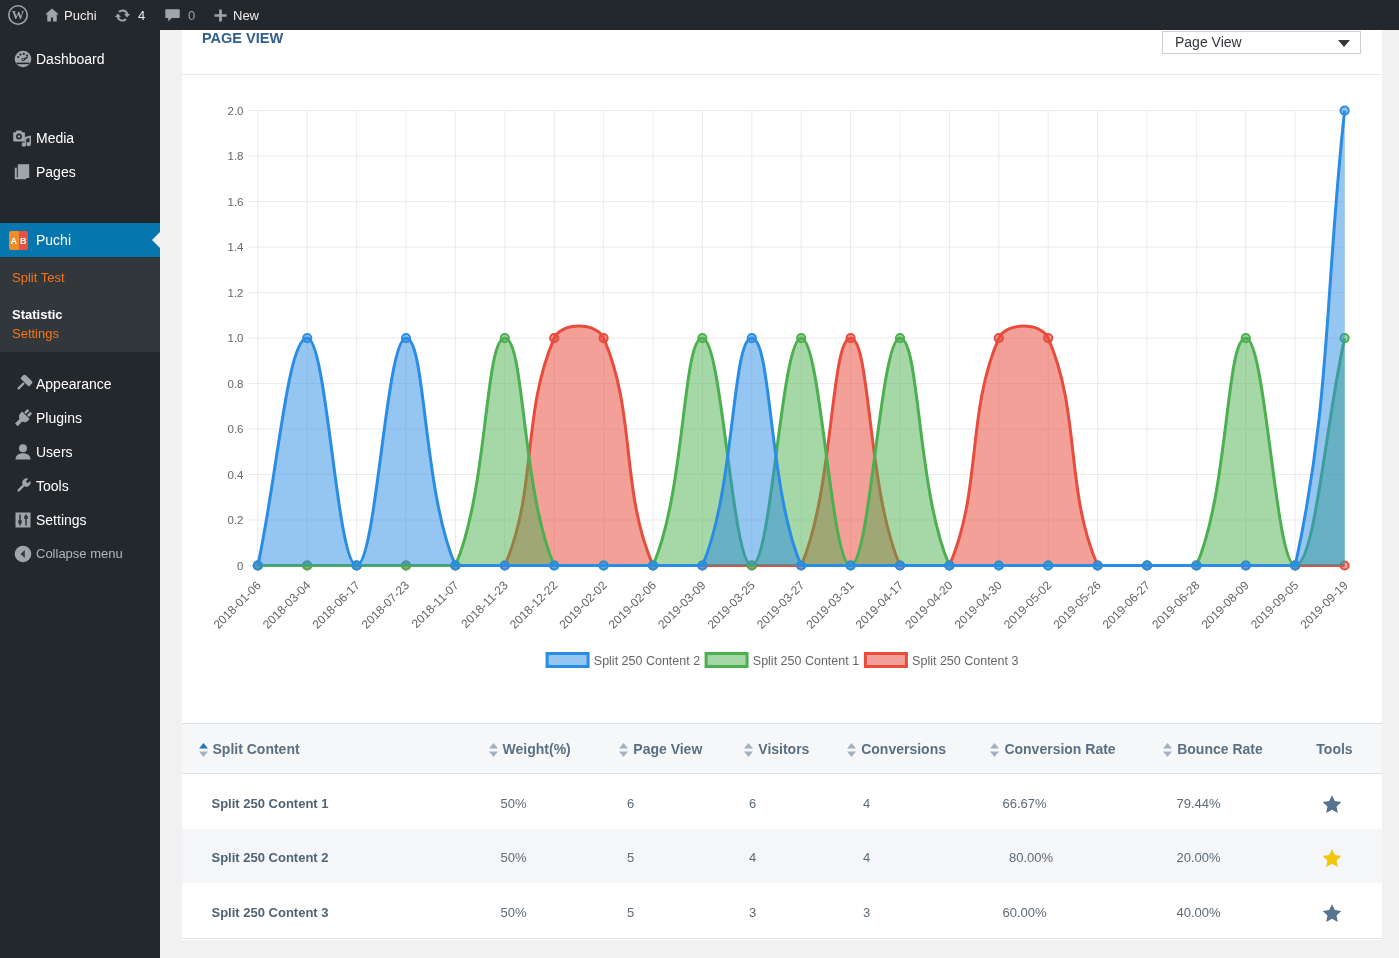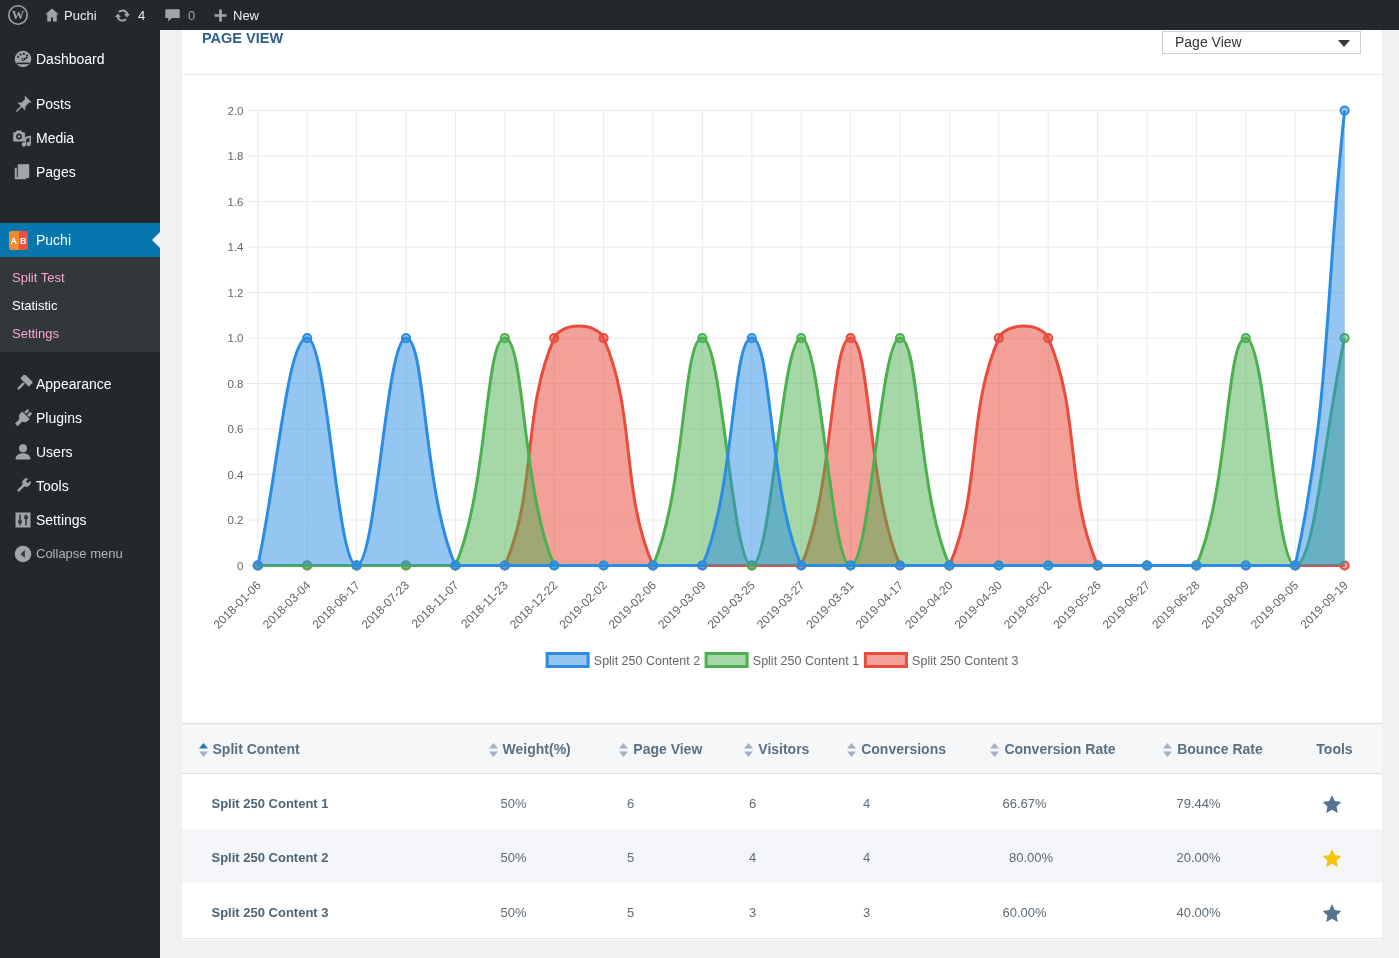--- a/index.html
+++ b/index.html
@@ -3,21 +3,21 @@
 <style>
 html{background:#f1f1f1}
 body{margin:0;width:1399px;height:958px;background:#f1f1f1;font-family:"Liberation Sans",sans-serif;overflow:hidden;position:relative}
 .bar{position:absolute;left:0;top:0;width:1399px;height:30px;background:#23282d;z-index:9}
 .bi{position:absolute;top:0;height:30px;display:flex;align-items:center;color:#eee;font-size:13px}
 .side{position:absolute;left:0;top:30px;width:160px;height:928px;background:#23282d;z-index:8}
 .mi{position:absolute;left:0;width:160px;height:34px;color:#ffffff;font-size:14px}
 .mi svg{position:absolute;left:13px;top:7px;width:20px;height:20px}
 .mi .lb{position:absolute;left:36px;top:0;line-height:34px;white-space:nowrap}
 .sub{position:absolute;left:0;width:160px;background:#32373c}
-.si{position:absolute;left:12px;width:148px;height:28px;line-height:28px;font-size:13px;color:#f9a8d4;white-space:nowrap}
+.si{position:absolute;left:12px;width:148px;height:28px;line-height:28px;font-size:13px;color:#f97316;white-space:nowrap}
 .panel{position:absolute;left:182px;top:30px;width:1200px;height:910px;background:#fff;z-index:1}
 .pv{position:absolute;left:20px;top:0px;font-size:14.5px;font-weight:bold;color:#31608f}
 .sel{position:absolute;left:980px;top:1px;width:199px;height:23px;box-sizing:border-box;border:1px solid #ccd0d4;background:#fff;font-size:14px;color:#32373c;line-height:21px;padding-left:12px}
 .sel .car{position:absolute;right:10px;top:8px;width:0;height:0;border-left:6.5px solid transparent;border-right:6.5px solid transparent;border-top:7px solid #32373c}
 .hline{position:absolute;left:0;top:44px;width:1200px;height:1px;background:#e9e9e9}
 .chart{position:absolute;left:0;top:45px}
 .tbl{position:absolute;left:0;top:693px;width:1200px}
 .thead{position:absolute;left:0;top:0;width:1200px;height:51px;background:#f5f7f9;border-top:1px solid #d9dee3;border-bottom:1px solid #dde2e6;box-sizing:border-box}
 .trow{position:absolute;left:0;width:1200px}
 .hc{position:absolute;top:0;height:50px;line-height:50px;font-size:14px;font-weight:bold;color:#5a7082;white-space:nowrap}
@@ -69,26 +69,20 @@
           <circle cx="10.8" cy="4.9" r="1.1"></circle>
           <circle cx="14" cy="6.5" r="1.1"></circle>
         </g>
         <path d="M10 10.8 14.6 8.2" stroke="#23282d" stroke-width="1.5"></path>
         <circle cx="10.2" cy="10.6" r="1.7" fill="#23282d"></circle>
         <circle cx="10.2" cy="10.6" r="0.8" fill="#a0a5aa"></circle>
         <rect x="3.5" y="13.6" width="13" height="1.6" fill="#23282d"></rect>
       </svg>
     <span class="lb">Dashboard</span>
   </div>
-  <div class="mi" style="top:57px">
-    <svg viewBox="0 0 20 20" fill="#a0a5aa">
-        <path d="M11.8 1.6 18.4 8.2 15.7 9l-3.2 3.2-.4 4.2-3.3-3.3-4.9 4.9-1-1 4.9-4.9L4.5 8.8l4.2-.4L11.9 5.2z"></path>
-      </svg>
-    <span class="lb">Posts</span>
-  </div>
   <div class="mi" style="top:91px">
     <svg viewBox="0 0 20 20" fill="#a0a5aa">
         <path d="M1 4.3h1.6l1-1.7h4.6l1 1.7h1.9a.8.8 0 0 1 .8.8v7.5a.8.8 0 0 1-.8.8H1a.8.8 0 0 1-.8-.8V5.1a.8.8 0 0 1 .8-.8z"></path>
         <circle cx="6" cy="8.5" r="2.9" fill="#23282d"></circle>
         <circle cx="6" cy="8.5" r="1.2"></circle>
         <polygon points="11.7,9.0 18.0,7.4 18.0,9.6 11.7,11.2"></polygon>
         <rect x="11.7" y="9.8" width="1.5" height="6.4"></rect>
         <rect x="16.5" y="8.4" width="1.5" height="7.4"></rect>
         <circle cx="10.9" cy="16.5" r="2.2"></circle>
         <circle cx="15.7" cy="16.1" r="2.2"></circle>
@@ -105,21 +99,21 @@
   <div class="mi cur" style="top:193px;background:#0677ae;color:#fff">
     <span style="position:absolute;left:9px;top:8px;width:19px;height:19px;border-radius:2px;overflow:hidden;display:flex">
       <span style="width:9.5px;background:#ee8c2b;color:#fff;font-size:9px;font-weight:bold;display:flex;align-items:center;justify-content:center">A</span>
       <span style="width:9.5px;background:#e8503f;color:#fff;font-size:9px;font-weight:bold;display:flex;align-items:center;justify-content:center">B</span>
     </span>
     <span class="lb">Puchi</span>
     <span style="position:absolute;right:0;top:9px;width:0;height:0;border-top:8px solid transparent;border-bottom:8px solid transparent;border-right:8px solid #f1f1f1"></span>
   </div>
   <div class="sub" style="top:227px;height:95px">
     <div class="si" style="top:7px">Split Test</div>
-    <div class="si" style="top:35px;color:#fff;font-weight:normal">Statistic</div>
+    <div class="si" style="top:44px;color:#fff;font-weight:bold">Statistic</div>
     <div class="si" style="top:63px">Settings</div>
   </div>
   <div class="mi" style="top:337px">
     <svg viewBox="0 0 20 20" fill="#a0a5aa">
         <g transform="rotate(45 10 10)">
           <path d="M5.6 1.8h8.8a1.6 1.6 0 0 1 1.6 1.6v3.4a1 1 0 0 1-1 1h-10a1 1 0 0 1-1-1V3.4z"></path>
           <path d="M8.8 8.6h2.4v7.6a1.2 1.2 0 0 1-2.4 0z"></path>
         </g>
       </svg>
     <span class="lb">Appearance</span>

